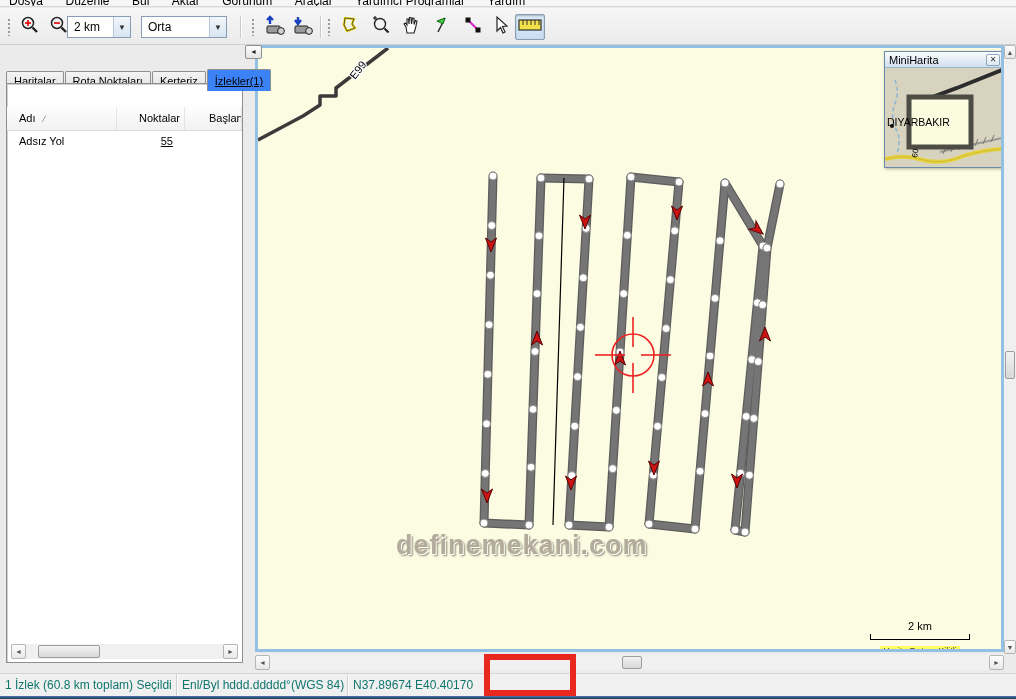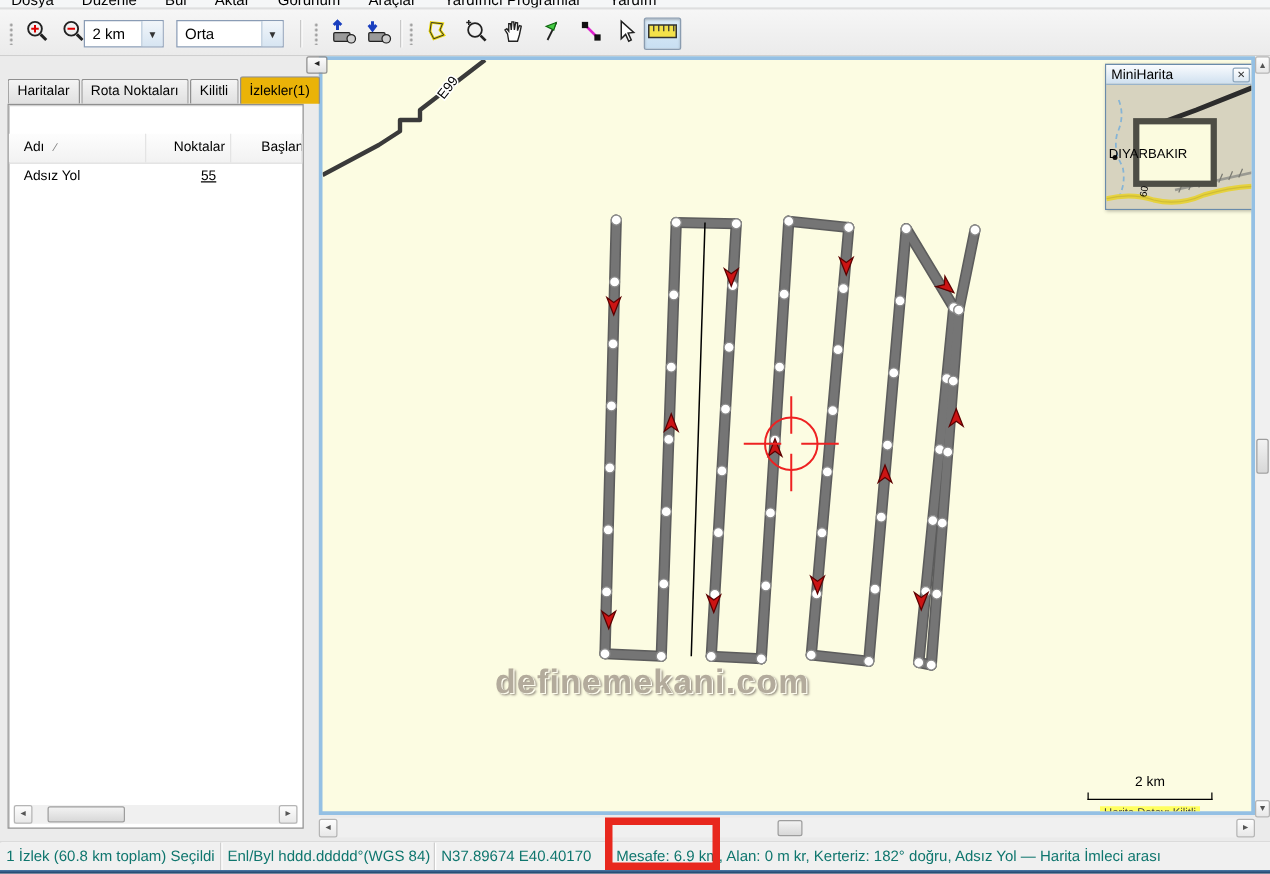--- a/index.html
+++ b/index.html
@@ -33,21 +33,21 @@
 
   
   #sidebar { position:absolute; left:0; top:45px; width:253px; height:627px; background:#ebebeb; }
   #collapse-btn { position:absolute; left:245px; top:0px; width:17px; height:14px;
     border:1px solid #8f8f8f; border-radius:2px; background:linear-gradient(#fdfdfd,#e3e3e3);
     font-size:7px; text-align:center; line-height:12px; color:#222; z-index:5;}
   #tabs { position:absolute; left:6px; top:16px; height:22px; white-space:nowrap; }
   .tab { display:inline-block; height:20px; margin-top:2px; padding:0 7px; font-size:11px;
     line-height:19px; color:#000; background:linear-gradient(#f4f4f4,#e0e0e0);
     border:1px solid #8f8f8f; border-bottom:none; border-radius:2px 2px 0 0; margin-right:1px; }
-  .tab.active { height:22px; margin-top:0; background:#eab308; position:relative; z-index:2; line-height:22px;}
+  .tab.active { height:22px; margin-top:8px; background:#3b82f6; position:relative; z-index:2; line-height:22px;text-decoration:underline;}
   #table-frame { position:absolute; left:6px; top:38px; width:237px; height:580px;
     background:#fff; border:1px solid #8f8f8f; box-shadow:inset 1px 1px 0 #d0d0d0; overflow:hidden; }
   #thead { display:flex; height:24px; border-bottom:1px solid #dcdcdc;
     background:linear-gradient(#fdfdfd,#f2f2f2); font-size:11px; color:#000;margin-top:23px; }
   .th { padding:5px 4px 0 12px; white-space:nowrap; overflow:hidden; border-right:1px solid #e4e4e4; }
   .th.c1 { width:110px; }
   .th.c2 { width:68px; text-align:right; padding-right:4px; }
   .th.c3 { flex:1; padding-left:24px; }
   .sortmark { font-size:9px; color:#777; margin-left:8px; }
   .trow { display:flex; height:21px; font-size:11px; color:#000; }
@@ -246,21 +246,21 @@
             <line x1="17" y1="3" x2="17" y2="8" stroke="#333"></line>
             <line x1="21" y1="3" x2="21" y2="8" stroke="#333"></line>
           </svg>
       </span>
     </div>
   </div>
 
   <div id="sidebar">
     <div id="collapse-btn">◄</div>
     <div id="tabs">
-      <span class="tab">Haritalar</span><span class="tab">Rota Noktaları</span><span class="tab">Kilitli</span><span class="tab active">İzlekler(1)</span>
+      <span class="tab">Haritalar</span><span class="tab">Rota Noktaları</span><span class="tab">Kerteriz</span><span class="tab active">İzlekler(1)</span>
     </div>
     <div id="table-frame">
       <div id="thead">
         <div class="th c1">
           <span>Adı</span><span class="sortmark">∕</span>
         </div>
         <div class="th c2">Noktalar</div>
         <div class="th c3">Başlangıç</div>
       </div>
       <div class="trow">
@@ -433,18 +433,17 @@
     <div class="sb-track">
         <div class="sb-thumb v" style="top:292px; height:28px"></div>
       </div>
     <div class="sb-btn">▼</div>
   </div>
 
   <div id="statusbar">
     <div class="seg s1">1 İzlek (60.8 km toplam) Seçildi</div>
     <div class="seg s2">Enl/Byl hddd.ddddd°(WGS 84)</div>
     <div class="seg s3">N37.89674 E40.40170</div>
-    <div class="seg s4">Mesafe: 6.9 km, Alan: 0 m kr, Kerteriz: 182° doğru, Adsız Yol — Harita İmleci arası</div>
   </div>
   <div id="bottom-strip"></div>
 
   <div id="red-annotation"></div>
 </div>
 
 </body></html>

